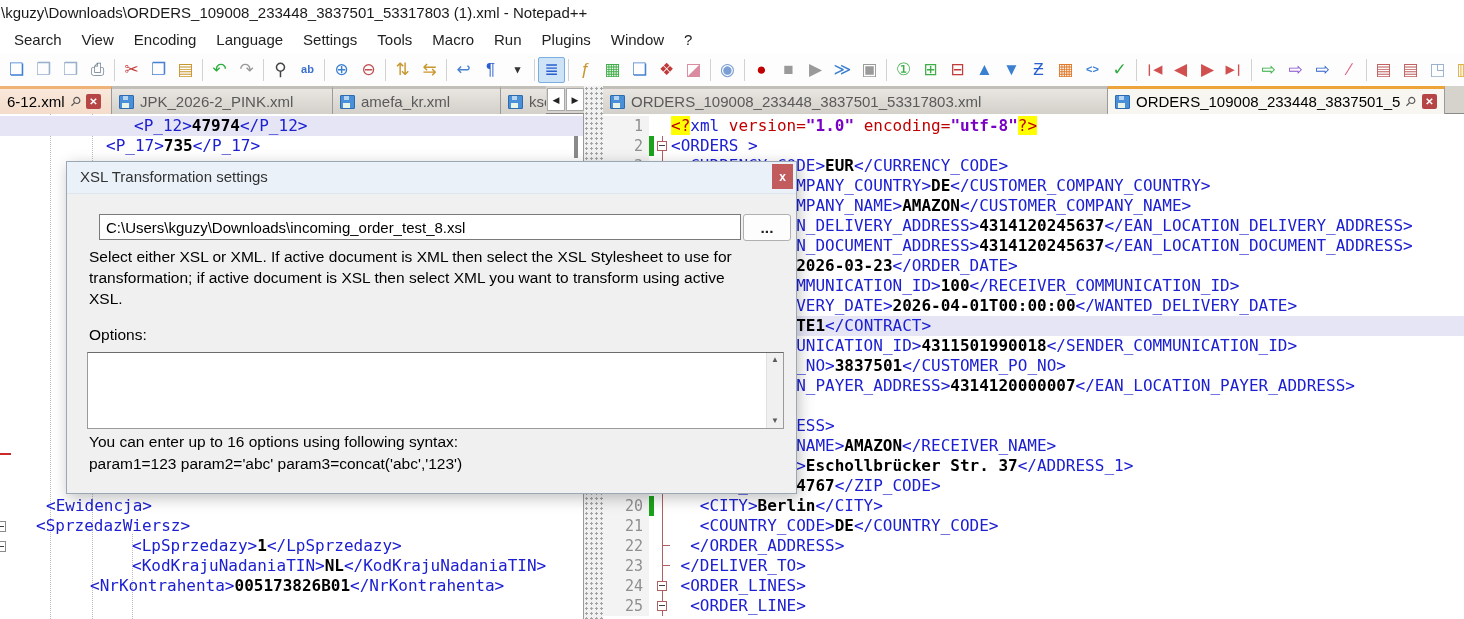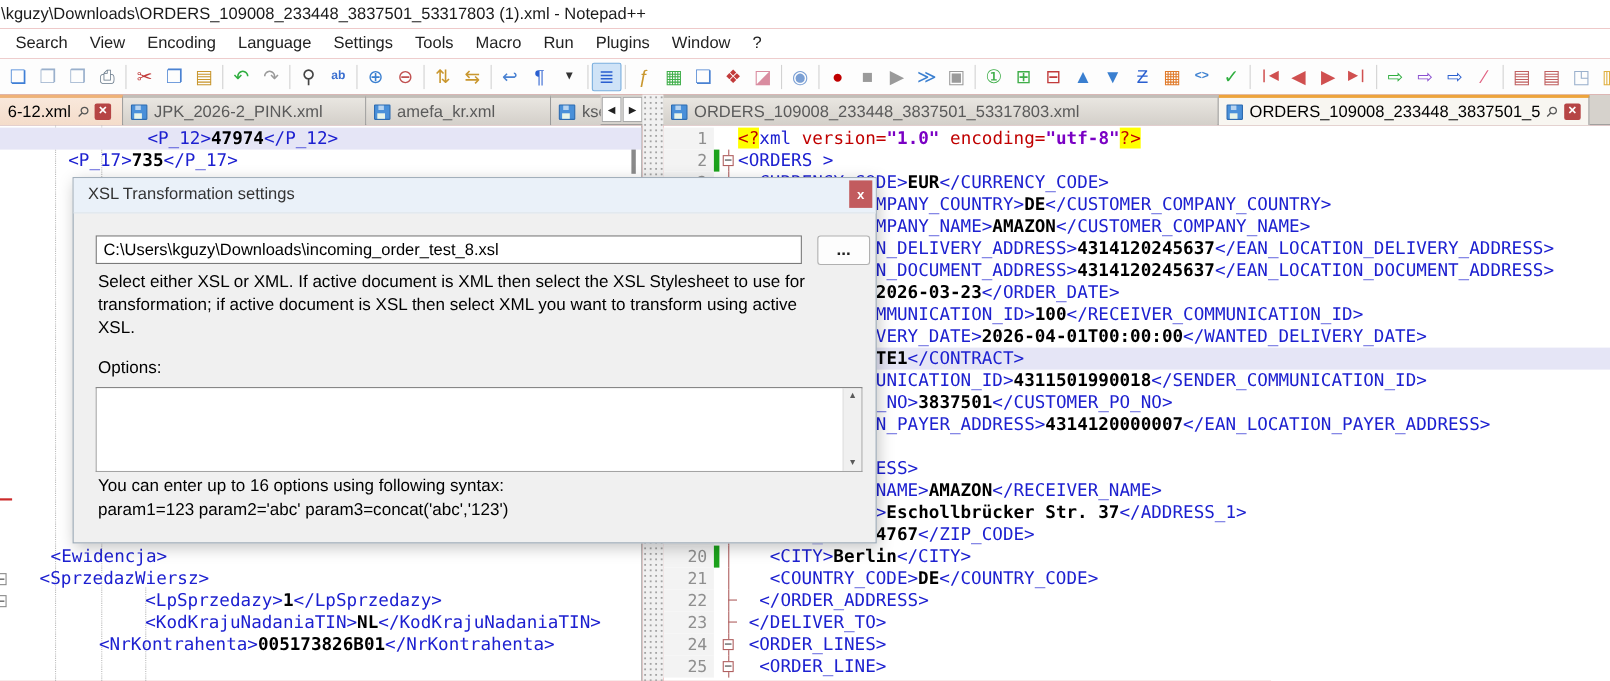--- a/index.html
+++ b/index.html
@@ -1,16 +1,16 @@
 <!DOCTYPE html>
 <html><head>
 <meta charset="utf-8">
 <style>
   html,body{margin:0;padding:0;background:#888;}
-  #win{position:relative;width:1464px;height:619px;background:#b91c1c;overflow:hidden;
+  #win{position:relative;width:1464px;height:619px;background:#4c1d95;overflow:hidden;
        font-family:"Liberation Sans",sans-serif;color:#222;}
 
   
   #titlebar{position:absolute;top:0;left:0;right:0;height:26px;line-height:26px;
             font-size:15px;color:#1a1a1a;white-space:nowrap;padding-left:1px;background:#fff;}
   #menubar{position:absolute;top:26px;left:0;right:0;height:27px;display:flex;
            align-items:center;padding-left:4px;font-size:15px;color:#222;background:#fff;}
   .menu-item{padding:3px 10px;white-space:nowrap;}
   #toolbar{position:absolute;top:53px;left:0;right:0;height:33px;display:flex;
            align-items:center;padding-left:3px;background:#fdfdfd;}
@@ -79,21 +79,21 @@
   #red-dash{position:absolute;left:0;top:339px;width:11px;height:2px;background:#cc2a2a;}
 
   
   #dialog{position:absolute;left:66px;top:161px;width:729px;height:331px;background:#f0f0f0;
           border:1px solid #9aa8b6;box-shadow:2px 4px 14px rgba(0,0,0,0.25);z-index:10;font-size:15.5px;}
   #dlg-titlebar{position:absolute;left:0;top:0;right:0;height:31px;background:#eaf1f9;
                 border-bottom:1px solid #dfe5ec;}
   #dlg-title{position:absolute;left:13px;top:6px;font-size:15px;color:#333;}
   #dlg-close{position:absolute;top:2px;right:3px;width:21px;height:25px;background:#c25b5e;color:#fff;
              font-size:12px;font-weight:bold;display:flex;align-items:center;justify-content:center;}
-  #dlg-path{position:absolute;left:20px;top:52px;width:628px;height:24px;border:1px solid #7a7a7a;
+  #dlg-path{position:absolute;left:32px;top:52px;width:628px;height:24px;border:1px solid #7a7a7a;
             font-family:"Liberation Sans",sans-serif;font-size:15px;padding:0 6px;background:#fff;}
   #dlg-browse{position:absolute;left:676px;top:52px;width:48px;height:27px;background:#fdfdfd;
               border:1px solid #b0b0b0;border-radius:3px;text-align:center;line-height:25px;
               font-weight:bold;box-sizing:border-box;}
   #dlg-desc{position:absolute;left:22px;top:84px;width:658px;line-height:21px;color:#000;}
   #dlg-optlabel{position:absolute;left:22px;top:164px;color:#000;}
   #dlg-textarea-wrap{position:absolute;left:20px;top:190px;width:697px;height:77px;background:#fff;
                      border:1px solid #9a9a9a;border-top-color:#6a6a6a;box-sizing:border-box;}
   #dlg-textarea{position:absolute;left:0;top:0;right:17px;bottom:0;border:0;resize:none;outline:none;
                 font-family:"Liberation Sans",sans-serif;font-size:14px;background:#fff;}
@@ -339,21 +339,21 @@
   <div id="pane-left" class="pane">
     <div class="guide" style="left:50px"></div>
     <div class="guide" style="left:92px"></div>
     <div class="guide" style="left:132px;top:420px"></div>
     <div id="red-dash"></div>
     <div class="edgebox" style="top:407px"></div>
     <div class="edgebox" style="top:427px"></div>
     <div id="lthumb"></div>
     <div id="lrows">
         <div class="erow cur"><span class="code" style="padding-left: 134px;"><span class="tag">&lt;P_12&gt;</span><span class="val">47974</span><span class="tag">&lt;/P_12&gt;</span></span></div>
-        <div class="erow"><span class="code" style="padding-left: 56px; margin-left: 6px;"><span class="tag">&lt;P_17&gt;</span><span class="val">735</span><span class="tag">&lt;/P_17&gt;</span></span></div>
+        <div class="erow"><span class="code" style="padding-left: 106px;"><span class="tag">&lt;P_17&gt;</span><span class="val">735</span><span class="tag">&lt;/P_17&gt;</span></span></div>
         <div class="erow"><span class="code" style="padding-left: 0px;"></span></div>
         <div class="erow"><span class="code" style="padding-left: 0px;"></span></div>
         <div class="erow"><span class="code" style="padding-left: 0px;"></span></div>
         <div class="erow"><span class="code" style="padding-left: 0px;"></span></div>
         <div class="erow"><span class="code" style="padding-left: 0px;"></span></div>
         <div class="erow"><span class="code" style="padding-left: 0px;"></span></div>
         <div class="erow"><span class="code" style="padding-left: 0px;"></span></div>
         <div class="erow"><span class="code" style="padding-left: 0px;"></span></div>
         <div class="erow"><span class="code" style="padding-left: 0px;"></span></div>
         <div class="erow"><span class="code" style="padding-left: 0px;"></span></div>

